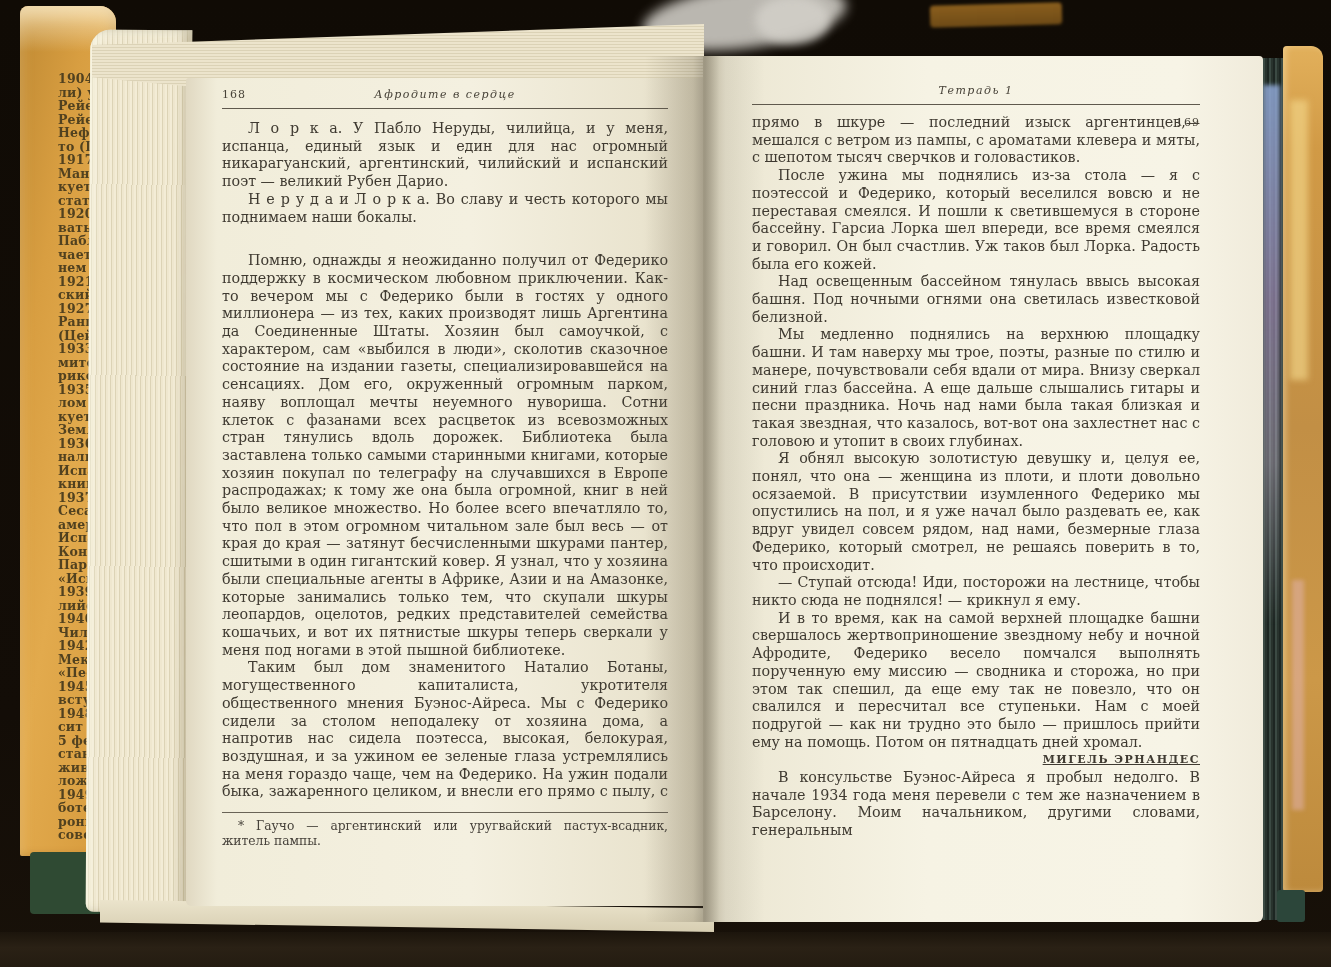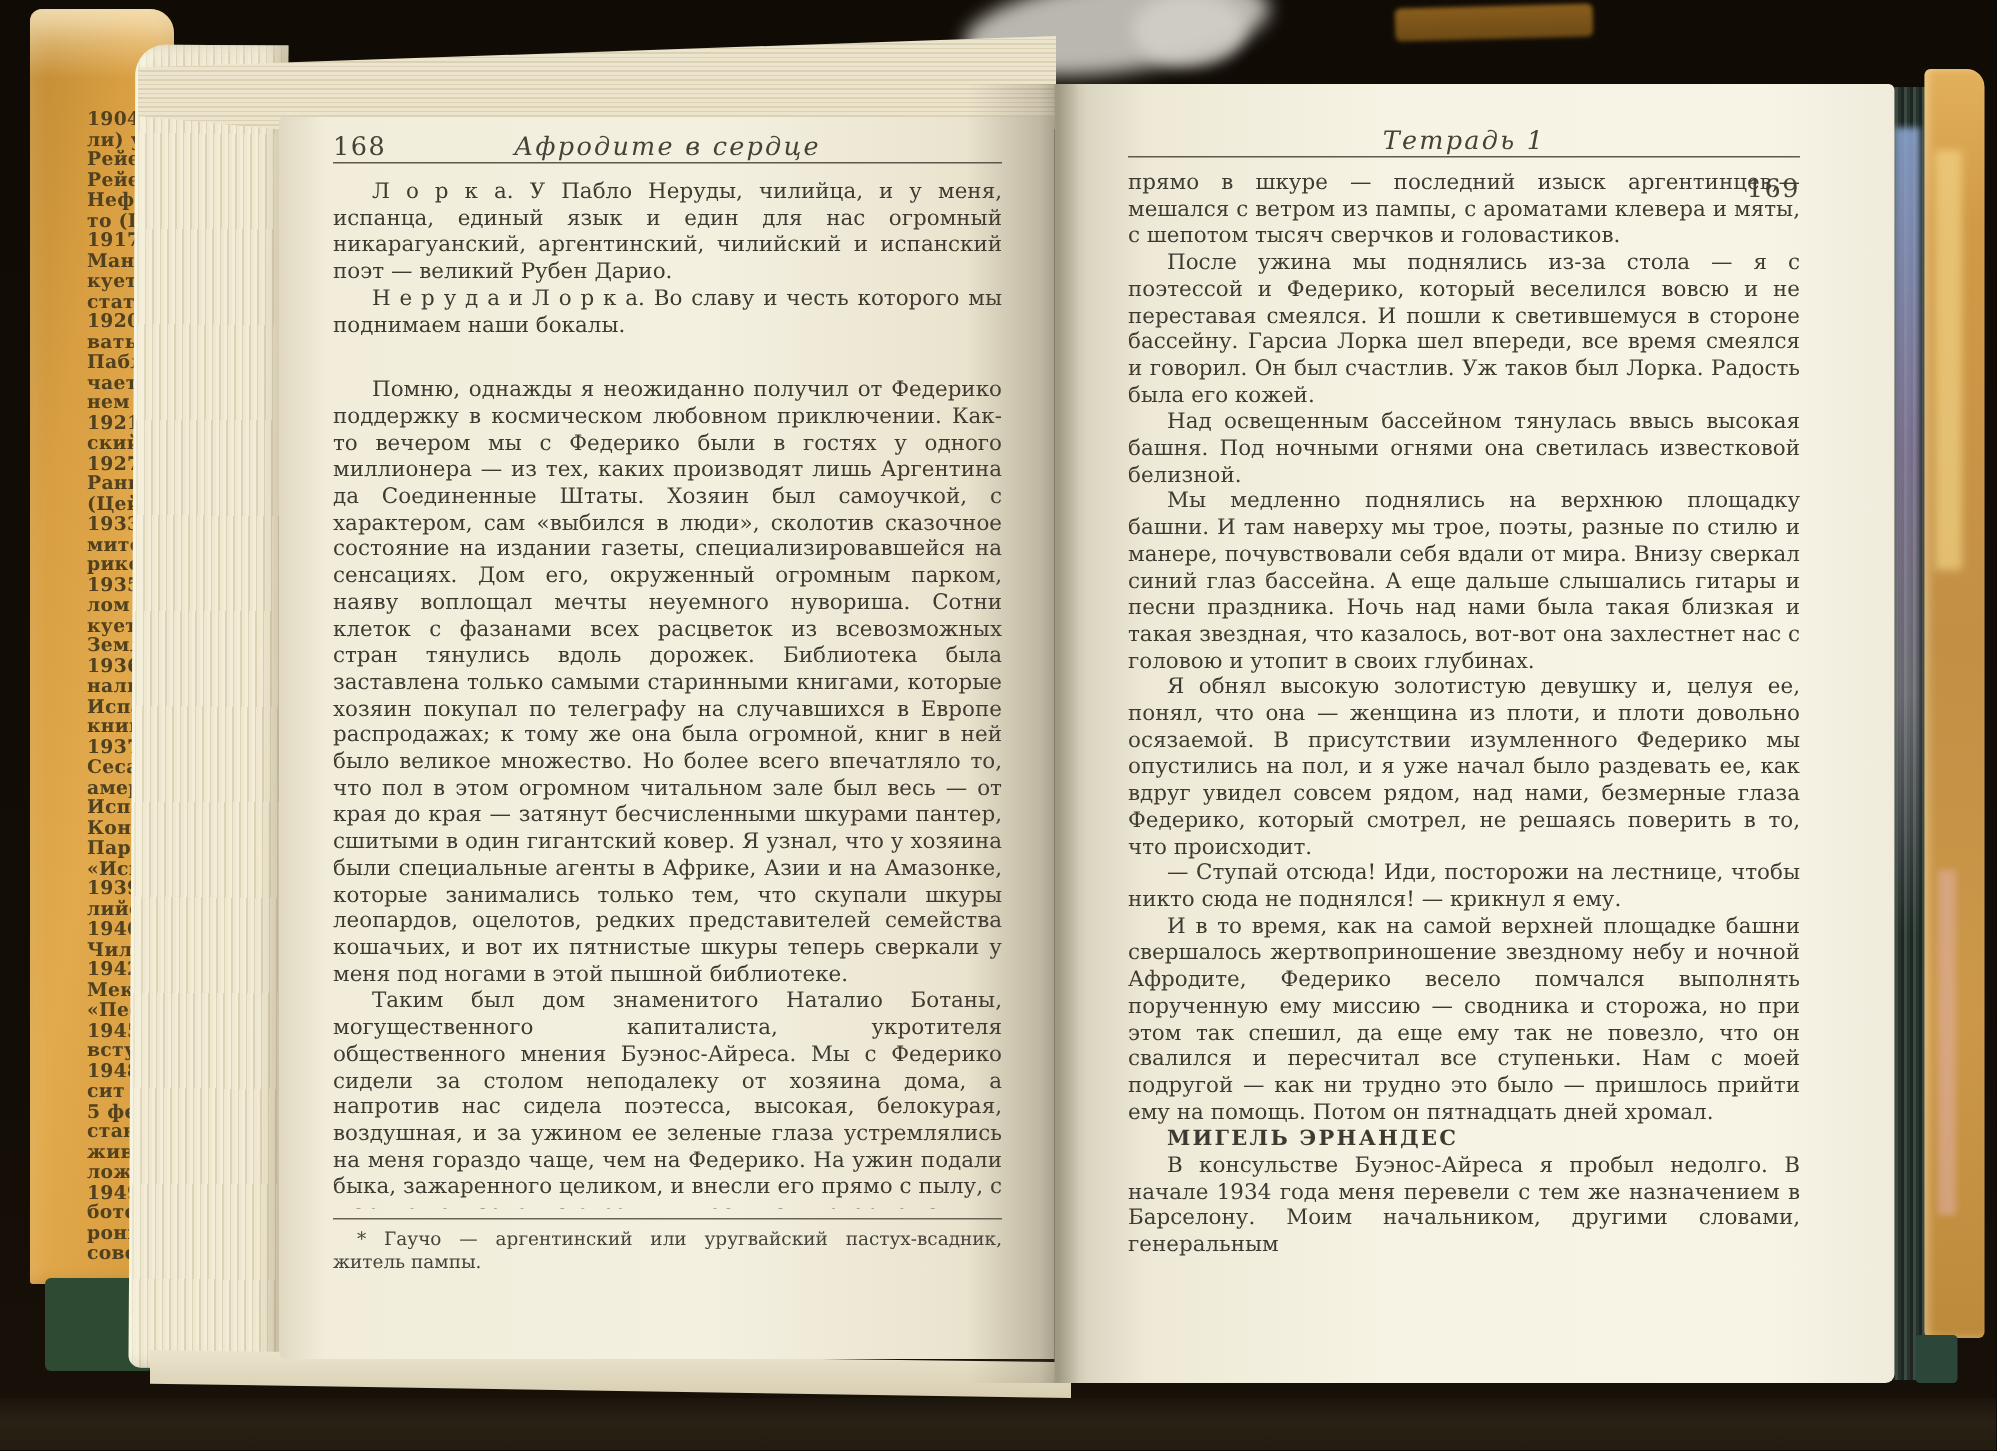--- a/index.html
+++ b/index.html
@@ -60,35 +60,35 @@
   
   .page{position:absolute;color:#3f3a31;}
   .page-left{left:186px;top:78px;width:517px;height:828px;border-radius:3px 0 0 5px;
     background:linear-gradient(90deg,#e0d8c1 0%,#f1edda 6%,#f4f0e0 55%,#eae4cf 88%,#d9d1b9 100%);}
   .page-right{left:703px;top:56px;width:560px;height:866px;border-radius:0 4px 6px 0;
     background:linear-gradient(90deg,#cdc5ac 0%,#ece7d3 4%,#f6f3e4 40%,#f7f4e6 85%,#f0ebdb 100%);}
   .gutter-shadow{position:absolute;left:645px;top:56px;width:120px;height:866px;pointer-events:none;
     background:linear-gradient(90deg,rgba(90,82,62,0) 0%,rgba(95,87,68,.22) 40%,rgba(62,56,44,.34) 50%,rgba(95,88,70,.14) 62%,rgba(90,82,62,0) 100%);}
   
   .page-header{position:absolute;height:20px;border-bottom:1px solid #5f594d;
-    font-size:17px;color:#474238;}
+    font-size:11px;color:#474238;}
   .page-header .running-title{display:block;text-align:center;font-style:italic;letter-spacing:1.5px;}
   .page-header .page-num{position:absolute;top:0;font-style:normal;letter-spacing:1px;}
   .hdr-left{left:36px;top:10px;width:446px;}
   .hdr-left .page-num{left:0;}
   .hdr-right{left:49px;top:28px;width:448px;}
   .hdr-right .page-num{right:0;margin-top:32px;}
   .page-body{position:absolute;font-size:14.3px;line-height:17.7px;text-align:justify;overflow:hidden;}
   .body-left{left:36px;top:42px;width:446px;height:686px;}
   .body-right{left:49px;top:58px;width:448px;height:800px;}
   .page-body p{margin:0;text-indent:26px;}
   .page-body p.no-indent{text-indent:0;}
   .page-body p.gap-top{margin-top:26px;}
-  .section-heading{margin:34px 0 20px 0;text-align:left;font-weight:700;
-    font-size:14px;letter-spacing:1.5px;text-indent:0;}
+  .section-heading{margin:34px 0 20px 0;text-align:right;font-weight:700;
+    font-size:11px;letter-spacing:1.5px;text-indent:0;text-decoration:underline;}
   .footnote{position:absolute;left:36px;top:734px;width:446px;
     border-top:1px solid #69635600;box-shadow:inset 0 1px 0 #69635600;
     border-top:1px solid #696356;padding-top:6px;
     font-size:12.3px;line-height:15.3px;text-align:justify;text-indent:16px;color:#46413a;}
 </style>
 </head>
 <body>
 
 <div class="scene">
 

